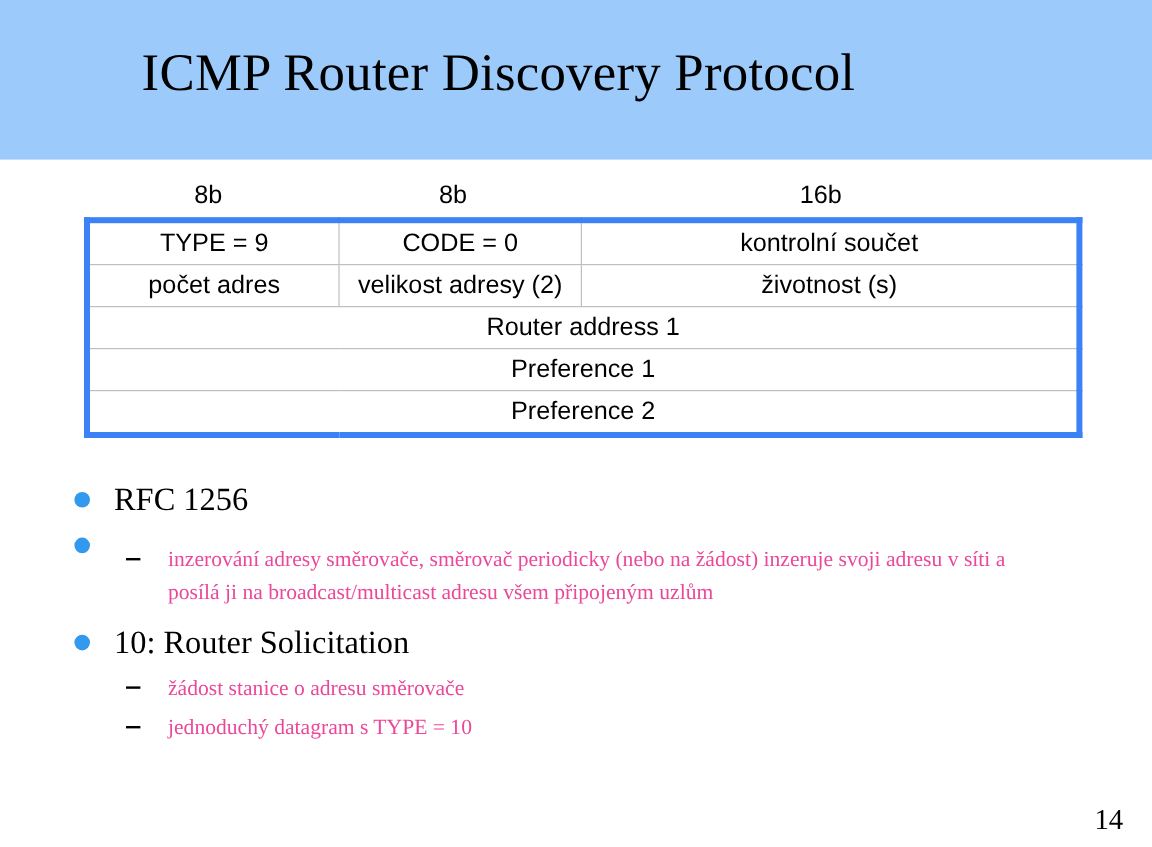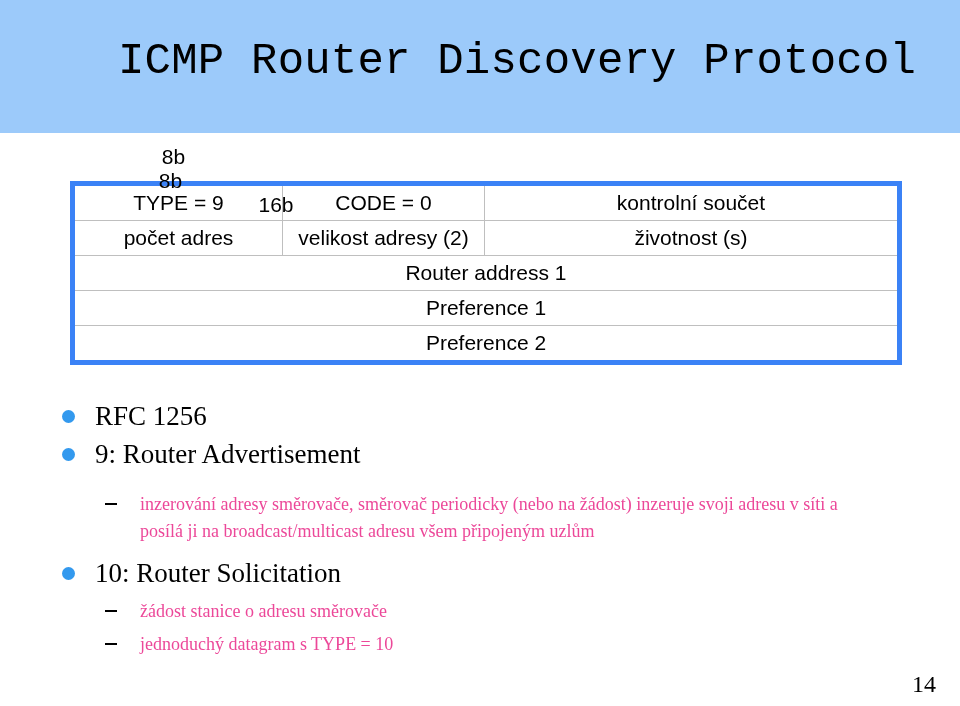--- a/index.html
+++ b/index.html
@@ -21,21 +21,21 @@
     left: 0;
     top: 0;
     width: 960px;
     height: 133px;
     background: #9CCAFA;
   }
   #slide-title {
     position: absolute;
     left: 118px;
     top: 35px;
-    font-family: Liberation Mono, monospace;
+    font-family: Liberation Serif, serif;
     font-size: 44px;
     line-height: 52px;
     color: #000000;
     white-space: nowrap;
     letter-spacing: 0.2px;
   }
 
   
   #packet-area {
     position: absolute;
@@ -43,21 +43,20 @@
     top: 145px;
     width: 820px;
   }
   #bit-width-row {
     display: flex;
     width: 820px;
     height: 36px;
     font-family: "Liberation Sans", sans-serif;
     font-size: 21px;
     color: #000000;
-    flex-direction: column;
   }
   #bit-width-row .bw {
     display: flex;
     align-items: center;
     justify-content: center;
   }
   .col-a { width: 207px; }
   .col-b { width: 201px; }
   .col-c { width: 412px; }
 
@@ -177,21 +176,20 @@
 
 <div id="content">
 
   <div class="lvl1">
     <span class="dot"></span>
     <span>RFC 1256</span>
   </div>
 
   <div class="lvl1">
     <span class="dot"></span>
-    <span>9: Router Advertisement</span>
   </div>
 
   <div id="spacer-a"></div>
 
   <div class="lvl2">
     <span class="dash"></span>
     <span>inzerování adresy směrovače, směrovač periodicky (nebo na žádost) inzeruje svoji adresu v síti a posílá ji na broadcast/multicast adresu všem připojeným uzlům</span>
   </div>
 
   <div id="spacer-b"></div>

